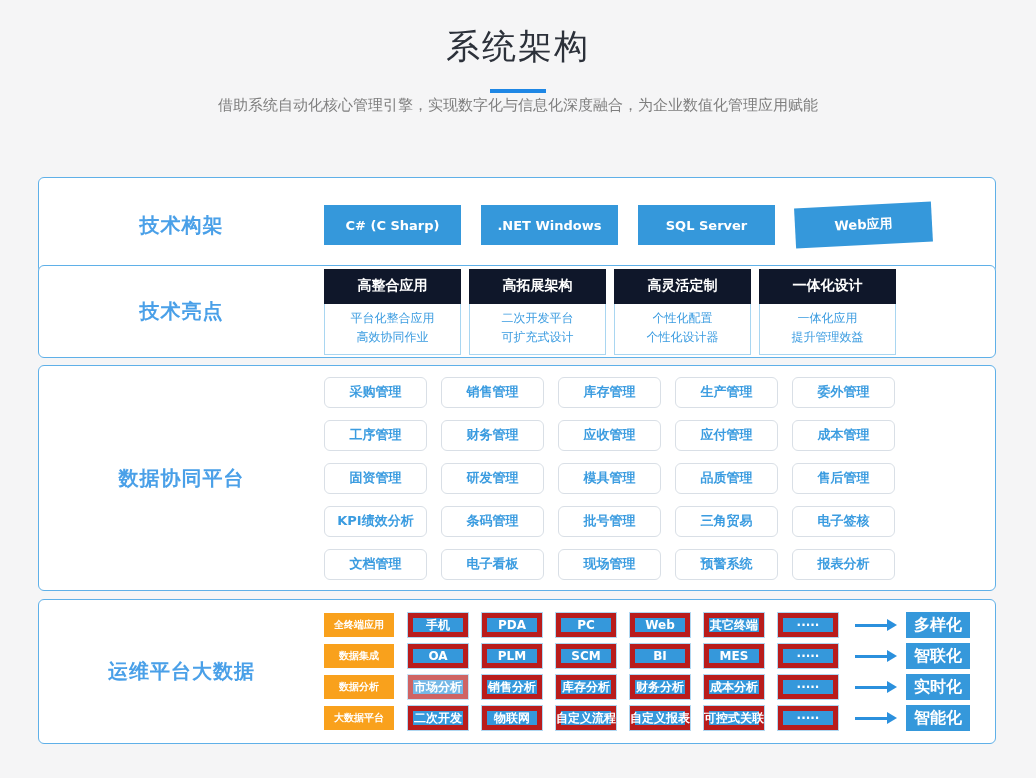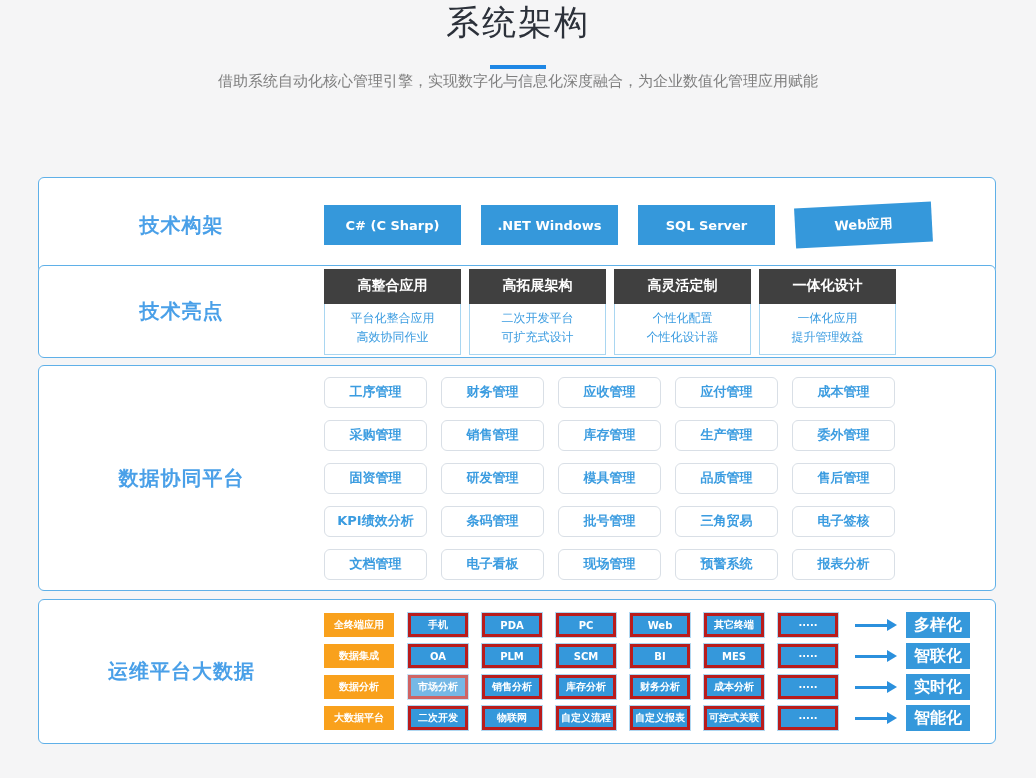--- a/index.html
+++ b/index.html
@@ -2,21 +2,21 @@
 <html><head>
 <meta charset="utf-8">
 <style>
   html,body{margin:0;padding:0}
   body{
     width:1036px;height:778px;position:relative;overflow:hidden;
     background:#f5f5f6;
     font-family:"DejaVu Sans","Liberation Sans",sans-serif;
   }
   
-  .hdr{text-align:center;}
+  .hdr{text-align:center;padding-top:24px}
   .hdr h1{margin:0;font-size:34px;font-weight:normal;color:#2c313a;letter-spacing:2px}
   .hdr .underline{width:56px;height:4px;background:#1e87e5;margin:19px auto 0}
   .hdr .subtitle{margin:3px 0 0;font-size:15px;color:#7e7e7e}
   
   .panel{
     position:absolute;left:38px;width:958px;box-sizing:border-box;
     background:#fff;border:1px solid #5fb0e8;border-radius:6px;
     display:flex;align-items:center;
   }
   .label-zone{
@@ -31,21 +31,21 @@
   .p1-content{display:flex;align-items:center;gap:20px}
   .btn-solid{
     width:137px;height:40px;background:#3598db;color:#fff;
     font-size:13px;font-weight:bold;display:flex;align-items:center;justify-content:center;
   }
   .btn-solid:last-child{transform:rotate(-3deg)}
   
   .p2-content{display:flex;align-items:flex-start;gap:8px}
   .card{width:137px}
   .card-header{
-    height:35px;background:#404040;color:#fff;font-size:14px;font-weight:bold;
+    height:35px;background:#0f172a;color:#fff;font-size:14px;font-weight:bold;
     display:flex;align-items:center;justify-content:center;
   }
   .card-body{border:1px solid #a9d6f1;border-top:none;padding:5px 4px 7px;text-align:center;background:#fff}
   .card-line{font-size:12px;color:#3b9ce0;line-height:19px}
   
   .p3-content{display:flex;flex-direction:column;gap:12px}
   .grid-row{display:flex;gap:14px}
   .chip{
     width:103px;height:31px;box-sizing:border-box;background:#fff;
     border:1px solid #d9dfe6;border-radius:6px;
@@ -54,22 +54,22 @@
   }
   
   .p4-content{display:flex;flex-direction:column;gap:5px}
   .p4-row{display:flex;align-items:center;gap:14px}
   .tag{
     width:70px;height:24px;background:#f9a11c;color:#fff;
     font-size:10px;font-weight:bold;display:flex;align-items:center;justify-content:center;
   }
   .mini{
     width:60px;height:24px;box-sizing:border-box;background:#3598db;
-    border:3px solid #b91c1c;outline:1px solid #b0d7f1;
-    color:#fff;font-size:10px;font-weight:bold;
+    border:5px solid #b91c1c;outline:1px solid #b0d7f1;
+    color:#fff;font-size:12px;font-weight:bold;
     display:flex;align-items:center;justify-content:center;white-space:nowrap;
   }
   
   .p4-row:nth-child(3) > .mini:nth-child(2){opacity:.68}
   .arrow{position:relative;width:34px;height:3px;background:#2b90dd;margin:0 3px;flex:0 0 34px}
   .arrow::after{
     content:"";position:absolute;right:-8px;top:-5px;width:0;height:0;
     border-left:10px solid #2b90dd;border-top:6px solid transparent;border-bottom:6px solid transparent;
   }
   .result{
@@ -127,32 +127,32 @@
           <div class="card-line">提升管理效益</div>
         </div>
       </div>
     </div>
 </section>
 
 <section class="panel" id="panel3">
   <div class="label-zone">数据协同平台</div>
   <div class="p3-content">
       <div class="grid-row">
+        <div class="chip">采购管理</div>
+        <div class="chip">销售管理</div>
+        <div class="chip">库存管理</div>
+        <div class="chip">生产管理</div>
+        <div class="chip">委外管理</div>
+      </div>
+      <div class="grid-row">
         <div class="chip">工序管理</div>
         <div class="chip">财务管理</div>
         <div class="chip">应收管理</div>
         <div class="chip">应付管理</div>
         <div class="chip">成本管理</div>
-      </div>
-      <div class="grid-row">
-        <div class="chip">采购管理</div>
-        <div class="chip">销售管理</div>
-        <div class="chip">库存管理</div>
-        <div class="chip">生产管理</div>
-        <div class="chip">委外管理</div>
       </div>
       <div class="grid-row">
         <div class="chip">固资管理</div>
         <div class="chip">研发管理</div>
         <div class="chip">模具管理</div>
         <div class="chip">品质管理</div>
         <div class="chip">售后管理</div>
       </div>
       <div class="grid-row">
         <div class="chip">KPI绩效分析</div>

